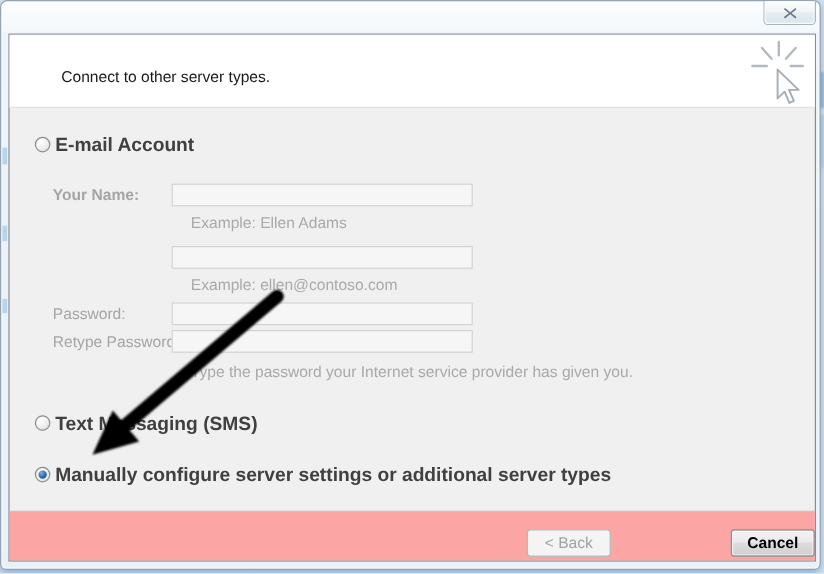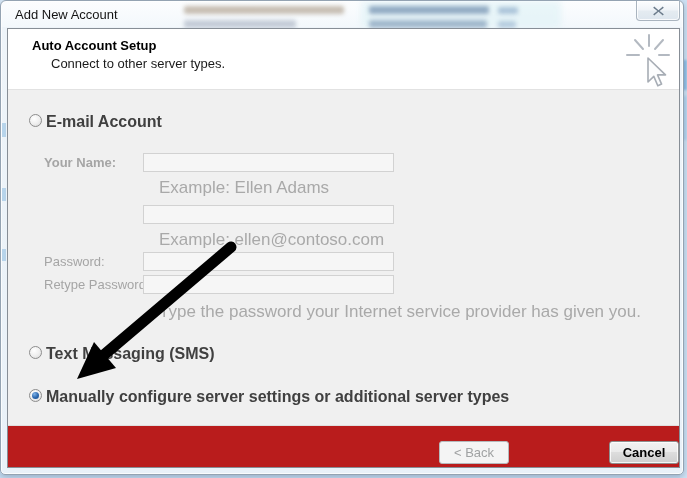--- a/index.html
+++ b/index.html
@@ -37,78 +37,67 @@
   .header { position:absolute; left:0; top:0; width:671px; height:61px; background:#ffffff; border-bottom:1px solid #e2e2e2; }
   .h-title { position:absolute; left:24px; top:9px;  font-size:13px; font-weight:bold; color:#000; }
   .h-sub   { position:absolute; left:43px; top:27px; font-size:13px; color:#1a1a1a; }
   .cursor-icon { position:absolute; left:612px; top:3px; }
 
   .radio { position:absolute; width:13px; height:13px; border-radius:50%; border:1px solid #8d8d8d; background:radial-gradient(circle at 38% 32%, #ffffff 0%, #eeeeee 55%, #d4d4d4 100%); }
   .radio.sel::after { content:""; position:absolute; left:2px; top:2px; width:7px; height:7px; border-radius:50%; background:radial-gradient(circle at 35% 30%, #7fb3e8 0%, #2a66ad 55%, #1b4e8d 100%); }
   .opt-label { position:absolute; font-size:16px; font-weight:bold; color:#404040; white-space:nowrap; }
   .f-label { position:absolute; font-size:13px; color:#a5a5a5; white-space:nowrap; }
   .f-input { position:absolute; width:251px; height:19px; background:#f6f6f6; border:1px solid #d2d2d2; font-size:12px; padding:0 3px; }
-  .f-example, .f-note { position:absolute; font-size:17px; color:#a9a9a9; white-space:nowrap; }
+  .f-example, .f-note { position:absolute; font-size:13px; color:#a9a9a9; white-space:nowrap; }
 
   .r-email  { left:21px; top:85px; }  .l-email  { left:38px; top:84px; }
   .l-name   { left:36px; top:126px;font-weight:bold; } .i-name   { left:135px; top:124px; }
   .x-name   { left:151px; top:149px; }
   .l-addr   { left:36px; top:178px; } .i-addr   { left:135px; top:176px; }
   .x-addr   { left:151px; top:201px; }
   .l-pass   { left:36px; top:225px; } .i-pass   { left:135px; top:223px; }
   .l-rpass  { left:36px; top:248px; } .i-rpass  { left:135px; top:246px; }
   .x-note   { left:151px; top:273px; }
   .r-sms    { left:21px; top:317px; } .l-sms    { left:38px; top:316px; }
   .r-man    { left:21px; top:360px; } .l-man    { left:38px; top:359px; }
 
-  .footer { position:absolute; left:0; top:396px; width:671px; height:42px; border-top:1px solid #dfdfdf; background:#b91c1c; }
+  .footer { position:absolute; left:0; top:396px; width:671px; height:42px; border-top:1px solid #dfdfdf; background:#fca5a5; }
   .btn { position:absolute; top:15px; height:23px; font-size:13px; text-align:center; line-height:21px; border-radius:3px; cursor:default; }
   .btn.enabled { background:linear-gradient(180deg,#f2f2f2 0%,#ebebeb 45%,#dddddd 50%,#cfcfcf 100%); border:1px solid #8e8f8f; color:#000; box-shadow:inset 0 0 0 1px rgba(255,255,255,.8); }
   .btn.disabled { background:#f4f4f4; border:1px solid #b5b9bc; color:#a0a2a3; }
   .btn-back { left:431px; width:70px; }
   .btn-next { left:506px; width:72px; }
   .btn-cancel { left:601px; width:70px;font-weight:bold; }
 
   .arrow-overlay { position:absolute; left:0; top:0; width:687px; height:478px; pointer-events:none; }
 </style>
 </head>
 <body>
 
 <div class="stage">
 
   <div class="bg-right"></div>
   <div class="bg-accent1"></div>
   <div class="bg-accent2"></div>
 
   <div class="window">
 
-    <div class="titlebar">
-      <div class="tb-band"></div>
-      <div class="blob b1"></div>
-      <div class="blob b2"></div>
-      <div class="blob b3"></div>
-      <div class="blob b4"></div>
-      <div class="blob b5"></div>
-      <div class="blob b6"></div>
-      <div class="win-title">Add New Account</div>
-    </div>
     <div class="close-btn">
       <svg width="11" height="10" viewBox="0 0 11 10">
         <path d="M1.2,0.6 L5.5,4.2 L9.8,0.6 L10.8,1.8 L6.6,5 L10.8,8.2 L9.8,9.4 L5.5,5.8 L1.2,9.4 L0.2,8.2 L4.4,5 L0.2,1.8 Z" fill="#6b7b8b"></path>
       </svg>
     </div>
 
     <div class="edge-bit e1"></div>
     <div class="edge-bit e2"></div>
     <div class="edge-bit e3"></div>
 
     <div class="client">
 
       <div class="header">
-        <div class="h-title">Auto Account Setup</div>
         <div class="h-sub">Connect to other server types.</div>
         <svg class="cursor-icon" width="58" height="58" viewBox="0 0 58 58">
           <g stroke="#b3b9c1" stroke-width="2" stroke-linecap="round">
             <line x1="29" y1="14" x2="29" y2="3"></line>
             <line x1="23" y1="17" x2="15" y2="8"></line>
             <line x1="19" y1="23" x2="7" y2="23"></line>
             <line x1="35" y1="17" x2="43" y2="8"></line>
             <line x1="39" y1="23" x2="49" y2="23"></line>
           </g>
           <polygon points="28,26 28,50 33.8,44.4 37.8,53.8 41.6,52.1 37.5,42.9 45.5,42.9" fill="#fcfdfe" stroke="#a7adb5" stroke-width="1.6" stroke-linejoin="round"></polygon>

